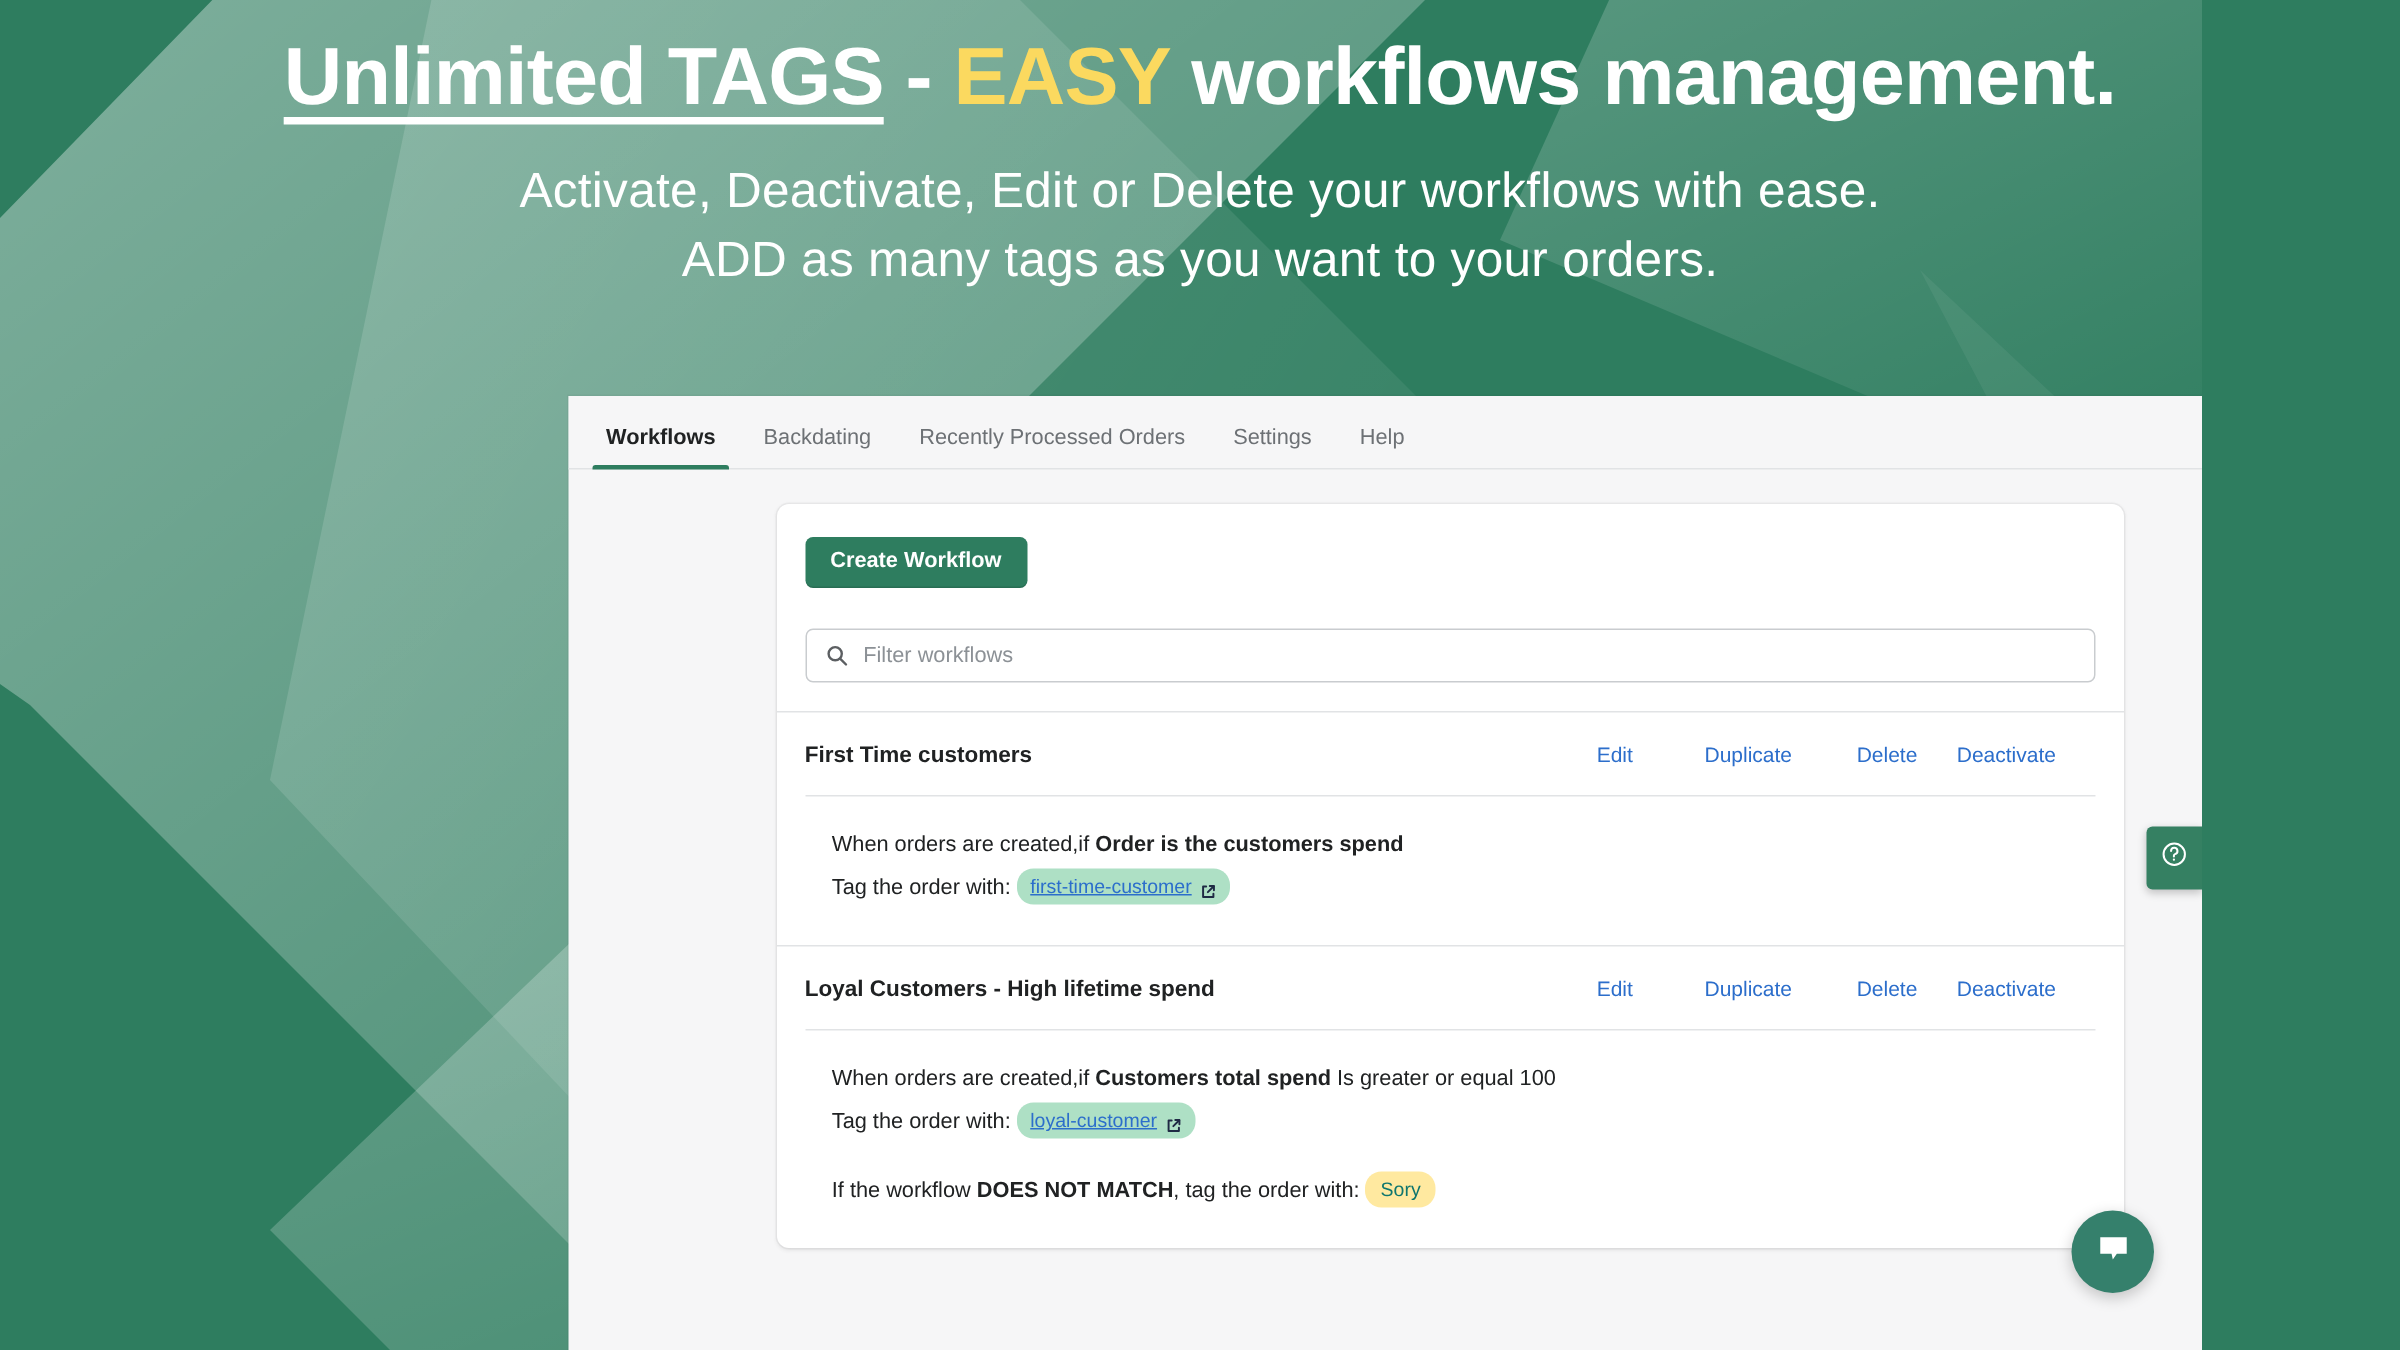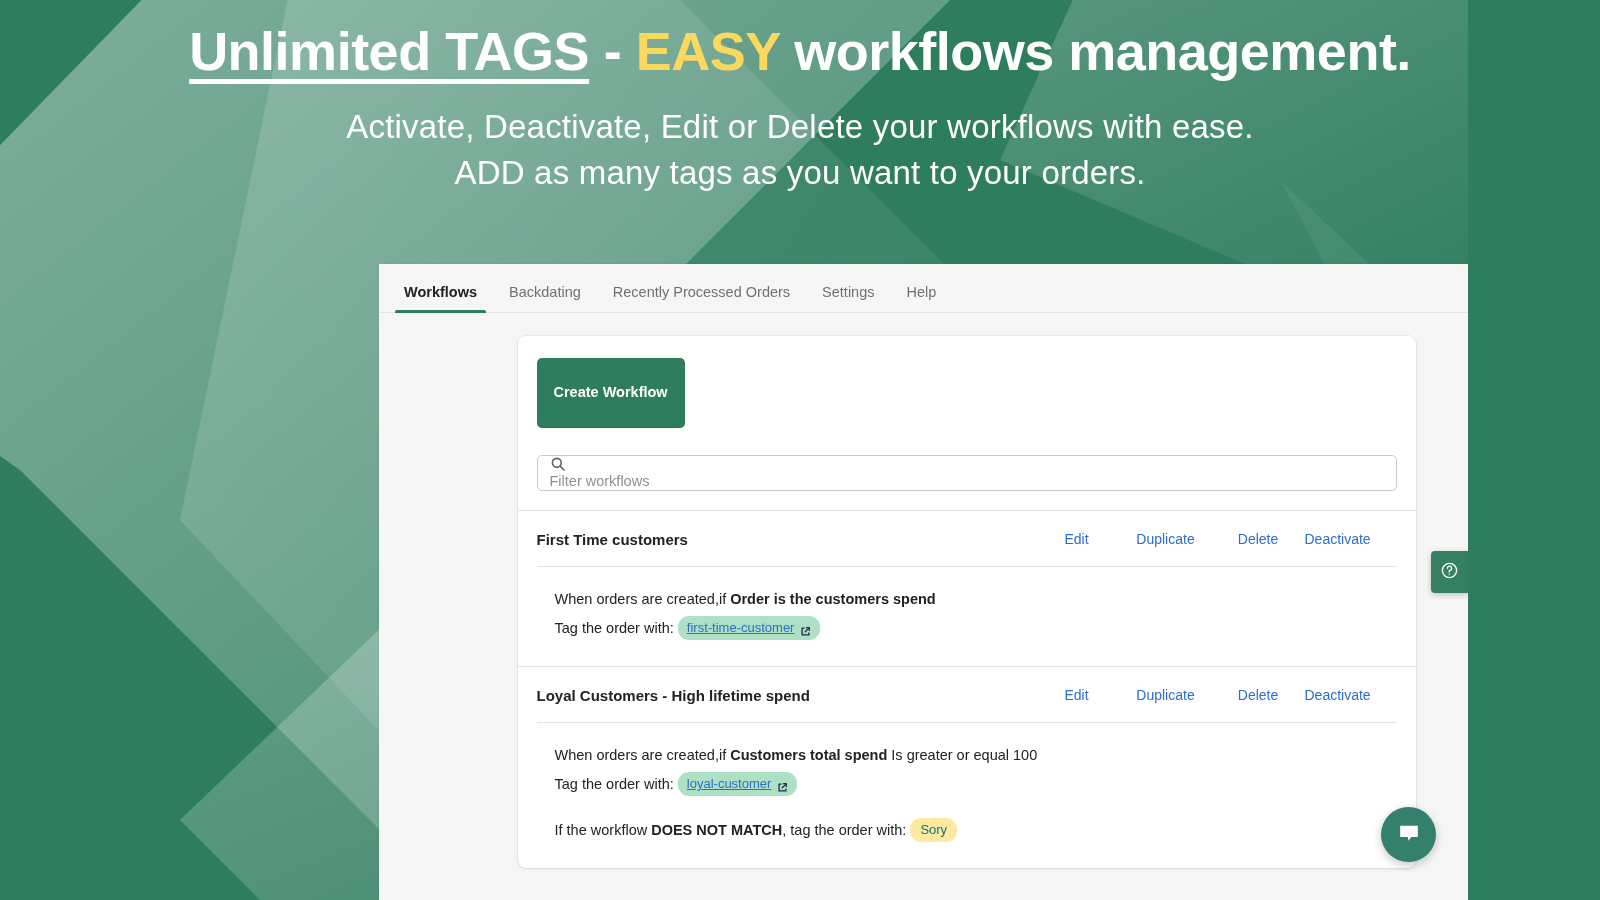--- a/index.html
+++ b/index.html
@@ -134,43 +134,42 @@
     padding: 22px 19px 19px 19px;
   }
   .btn-primary {
     display: inline-block;
     background: #2E7D5F;
     color: #ffffff;
     border: none;
     border-radius: 5px;
     font-size: 14.5px;
     font-weight: 600;
-    padding: 27px 17px;
+    padding: 9px 17px;
     cursor: pointer;
     font-family: inherit;
     line-height: 1.1;
     box-shadow: inset 0 -1px 0 rgba(0,0,0,0.12);
   }
 
   .search-wrap {
     position: relative;
     margin-top: 27px;
     height: 36px;
   }
   .search-box {
     position: absolute;
     inset: 0;
     background: #ffffff;
     border: 1px solid #c9cccf;
     border-radius: 5px;
     display: flex;
-    align-items: flex-start;
+    align-items: center;
     padding-left: 12px;
     box-sizing: border-box;
-    flex-direction: column;
   }
   .search-icon {
     width: 16px;
     height: 16px;
     flex: 0 0 16px;
     margin-right: 10px;
     color: #5c5f62;
   }
   .search-input {
     border: none;

